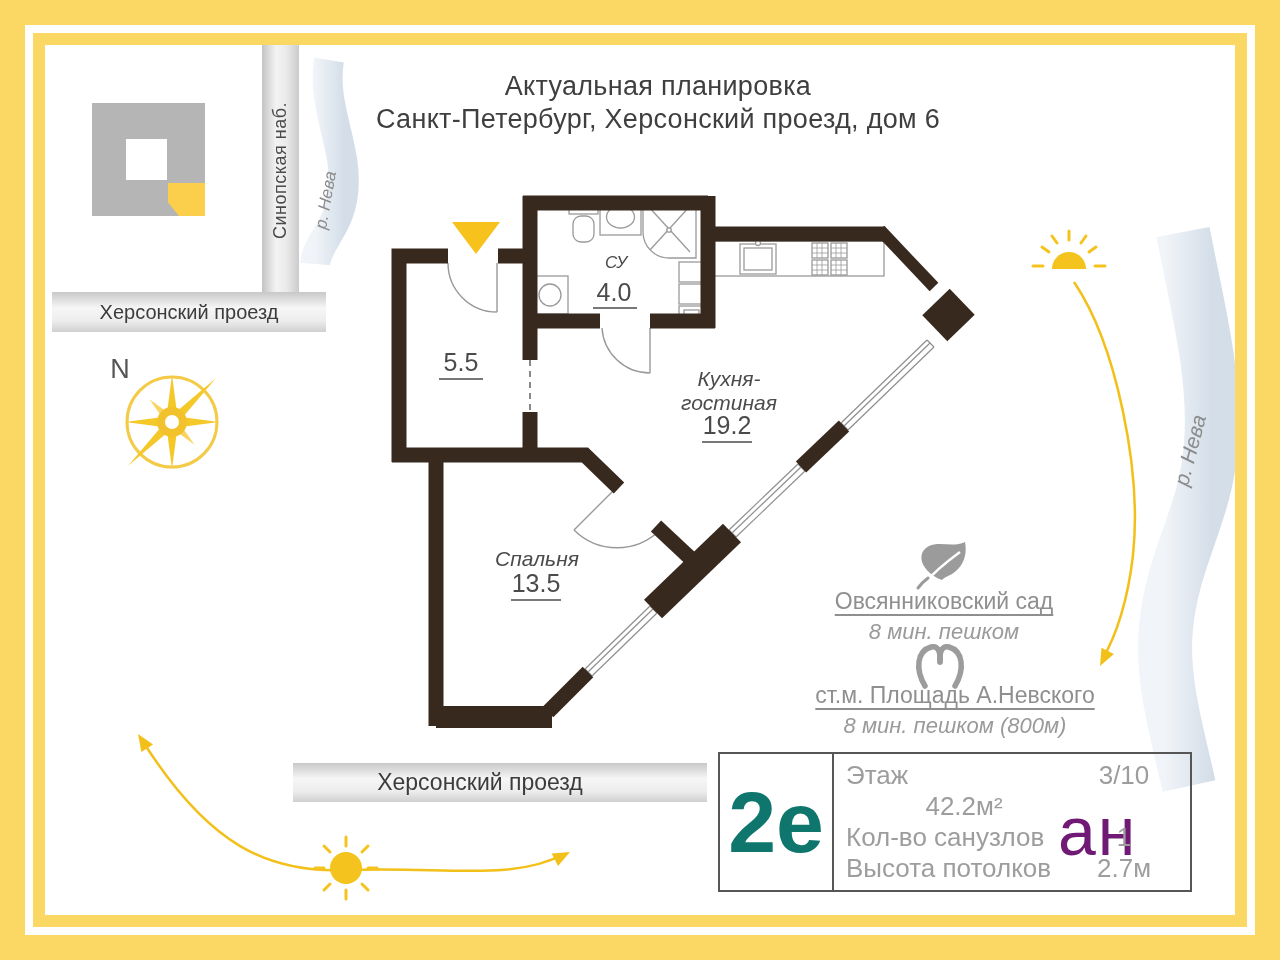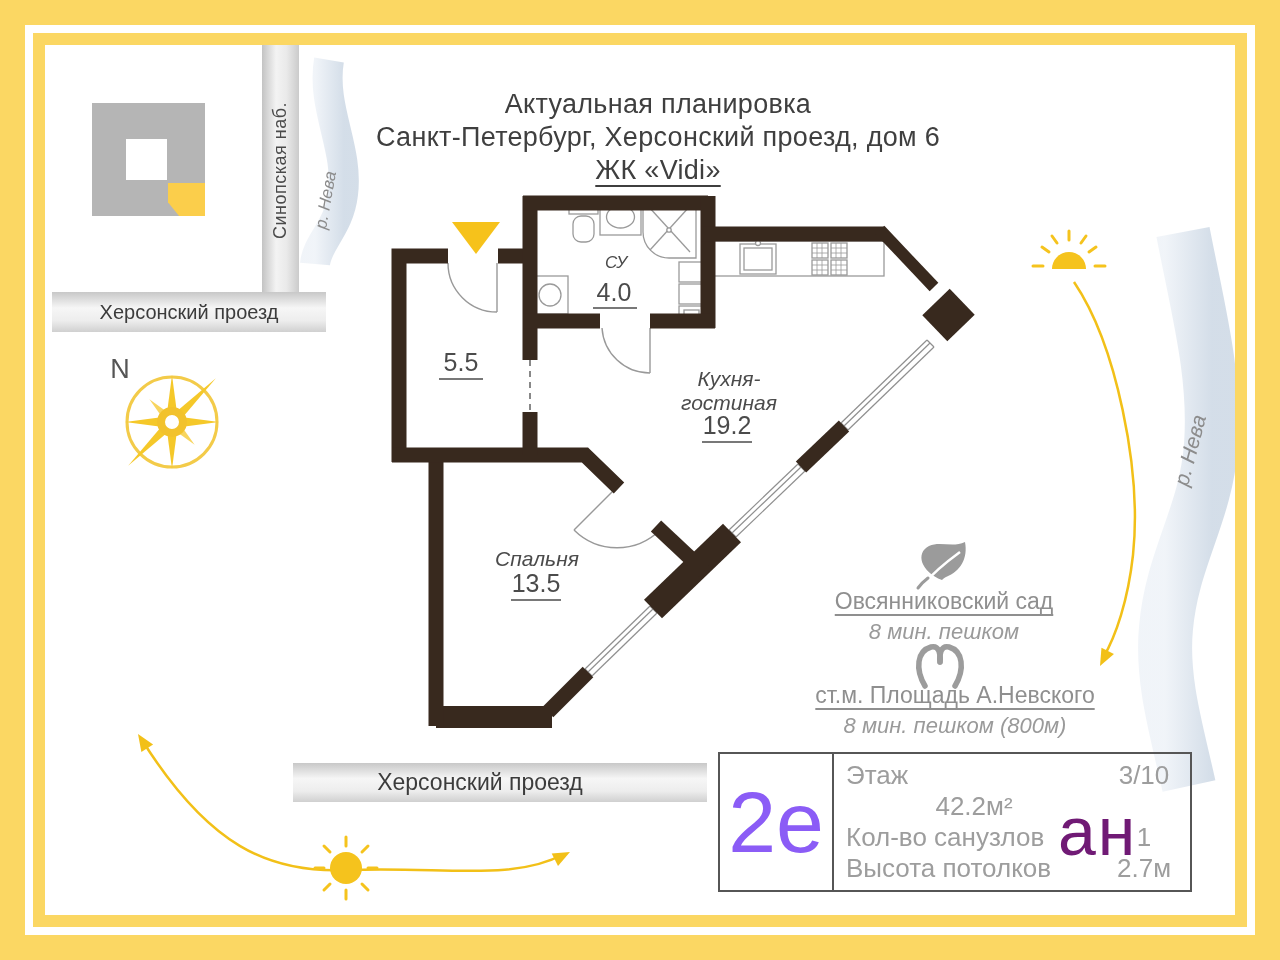--- a/index.html
+++ b/index.html
@@ -8,21 +8,21 @@
     --road-text:#3C3C3C;
   }
   html,body{margin:0;padding:0;background:#fff;}
   #page{position:relative;width:1280px;height:960px;background:#fff;overflow:hidden;
         font-family:"Liberation Sans",sans-serif;}
   
   .frame-outer{position:absolute;inset:0;border:25px solid var(--frame-yellow);z-index:50;pointer-events:none;}
   .frame-inner{position:absolute;inset:33px;border:12px solid var(--frame-yellow);z-index:50;pointer-events:none;}
   
   .title-block{position:absolute;left:320px;top:70px;width:676px;text-align:center;z-index:6;
-               color:var(--text-dark);font-size:27px;font-weight:500;line-height:33px;letter-spacing:.3px;margin-top:18px;}
+               color:var(--text-dark);font-size:27px;font-weight:500;line-height:33px;letter-spacing:.3px;}
   .title-block .u{text-decoration:underline;text-underline-offset:6px;text-decoration-thickness:1.5px;}
   
   .logo{position:absolute;left:92px;top:103px;width:113px;height:113px;background:#B5B5B5;z-index:6;}
   .logo .hole{position:absolute;left:34px;top:36px;width:41px;height:41px;background:#fff;}
   .logo .fold{position:absolute;right:0;bottom:0;width:37px;height:33px;background:#FBCE4B;
               clip-path:polygon(0 0,100% 0,100% 100%,30% 100%,0 58%);}
   
   .road{position:absolute;display:flex;align-items:center;justify-content:center;z-index:2;color:var(--road-text);}
   .road-v{left:262px;top:45px;width:37px;height:252px;
           background:linear-gradient(90deg,#c3c3c3 0%,#f3f3f3 38%,#eaeaea 66%,#cbcbcb 100%);}
@@ -38,22 +38,22 @@
   .poi{position:absolute;width:400px;text-align:center;z-index:6;}
   .poi .name{font-size:23px;color:var(--text-gray);text-decoration:underline;text-underline-offset:5px;}
   .poi .walk{font-size:22px;color:#9A9A9A;font-style:italic;margin-top:4px;}
   .poi-park{left:744px;top:588px;}
   .poi-metro{left:755px;top:682px;}
   
   .watermark{position:absolute;left:1058px;top:792px;font-size:68px;color:#701a75;z-index:5;letter-spacing:2px;}
   .infobox{position:absolute;left:718px;top:752px;width:474px;height:140px;border:2px solid #565656;
            display:flex;z-index:6;box-sizing:border-box;background:transparent;}
   .infobox .code{width:112px;border-right:2px solid #565656;display:flex;align-items:center;justify-content:center;
-           font-size:86px;color:#8b5cf6;font-weight:400;}
-  .infobox .rows{flex:1;display:grid;grid-template-rows:repeat(4,1fr);padding:6px 4px 6px 12px;}
+           font-size:86px;color:#0f766e;font-weight:700;}
+  .infobox .rows{flex:1;display:grid;grid-template-rows:repeat(4,1fr);padding:6px 24px 6px 12px;}
   .infobox .row{display:grid;grid-template-columns:1fr 84px;align-items:center;
            font-size:26px;color:#9D9D9D;}
   .infobox .row .val{text-align:center;}
 </style>
 </head>
 <body>
 
 <div id="page">
 
   <div class="road road-v">
@@ -239,21 +239,20 @@
       <line x1="702" y1="442" x2="752" y2="442" stroke="#4B4B4B" stroke-width="1.5"></line>
       <text x="537" y="566" font-size="21" font-style="italic">Спальня</text>
       <text x="536" y="592" font-size="25">13.5</text>
       <line x1="511" y1="600" x2="561" y2="600" stroke="#4B4B4B" stroke-width="1.5"></line>
     </g>
   </svg>
 
   <div class="title-block">
     <div>Актуальная планировка</div>
     <div>Санкт-Петербург, Херсонский проезд, дом 6</div>
-    <div class="u">ЖК «Vidi»</div>
   </div>
 
   <div class="logo">
     <div class="hole"></div>
     <div class="fold"></div>
   </div>
 
   <div class="poi poi-park">
     <div class="name">Овсянниковский сад</div>
     <div class="walk">8 мин. пешком</div>

